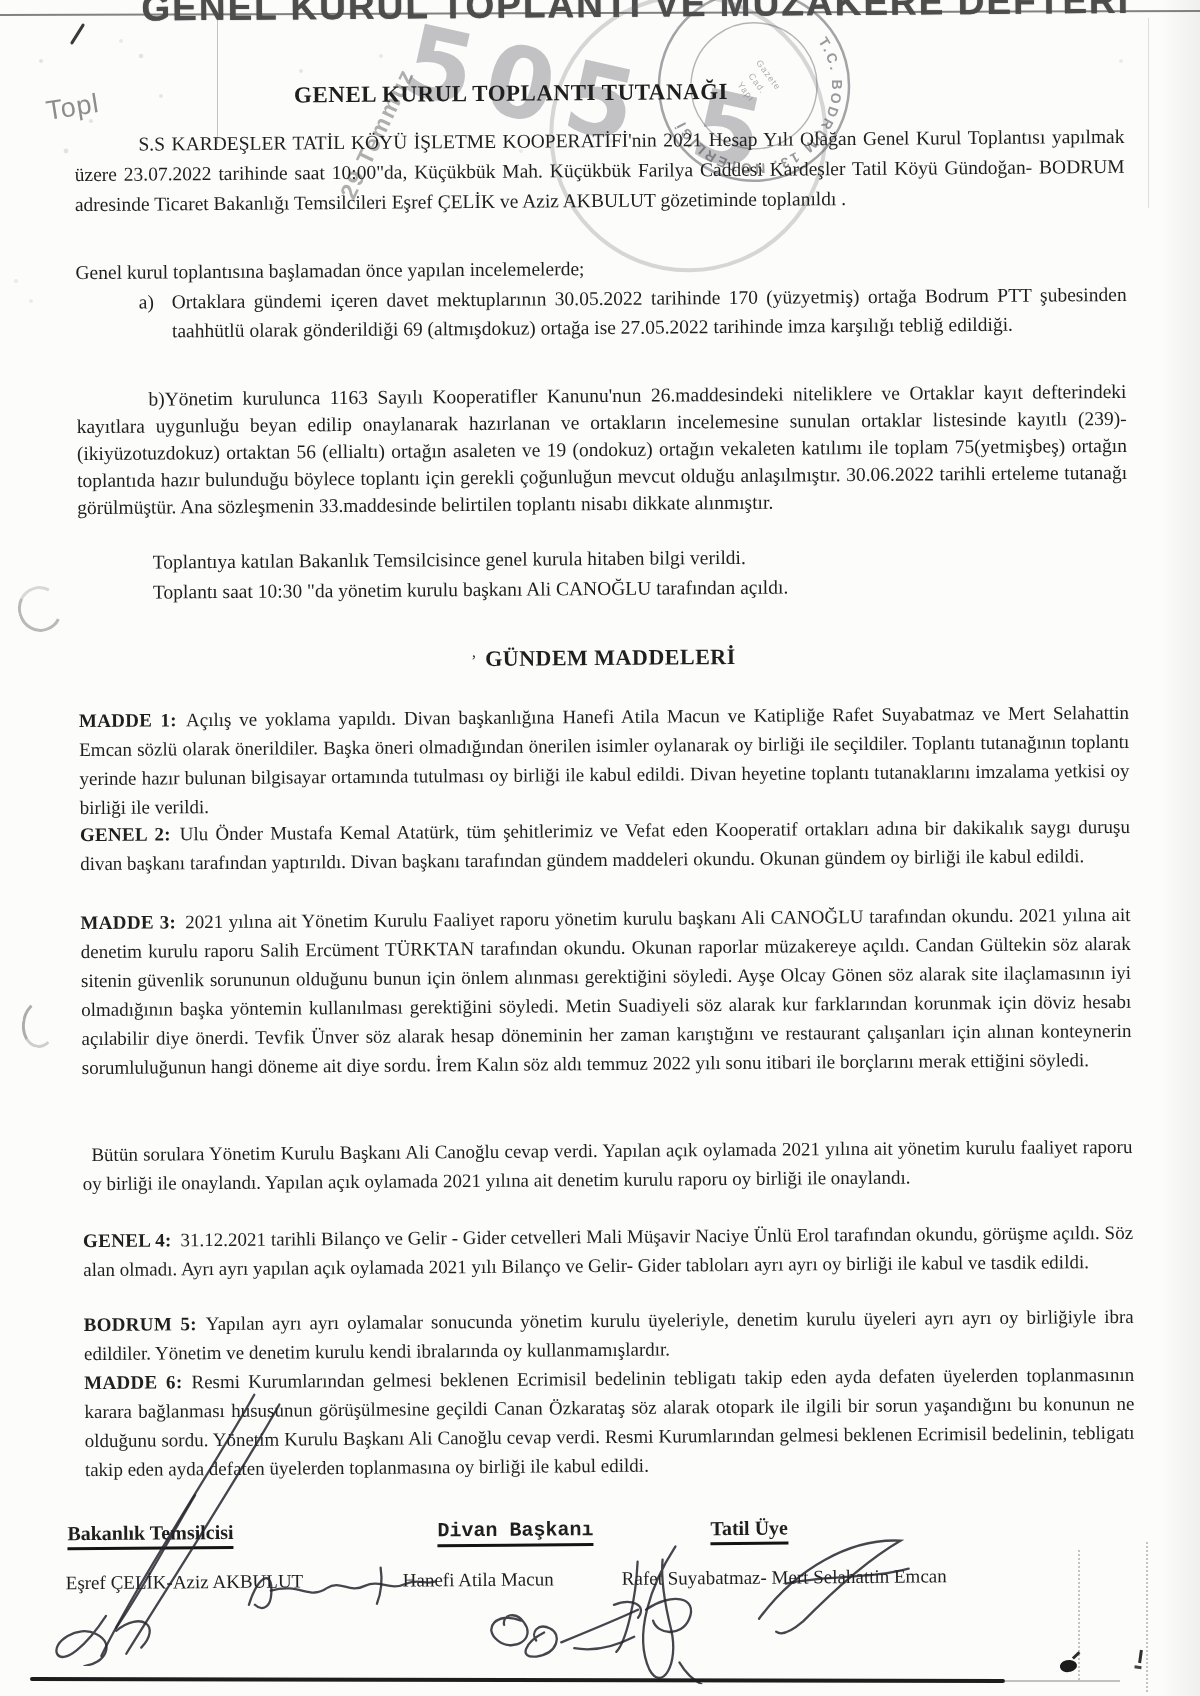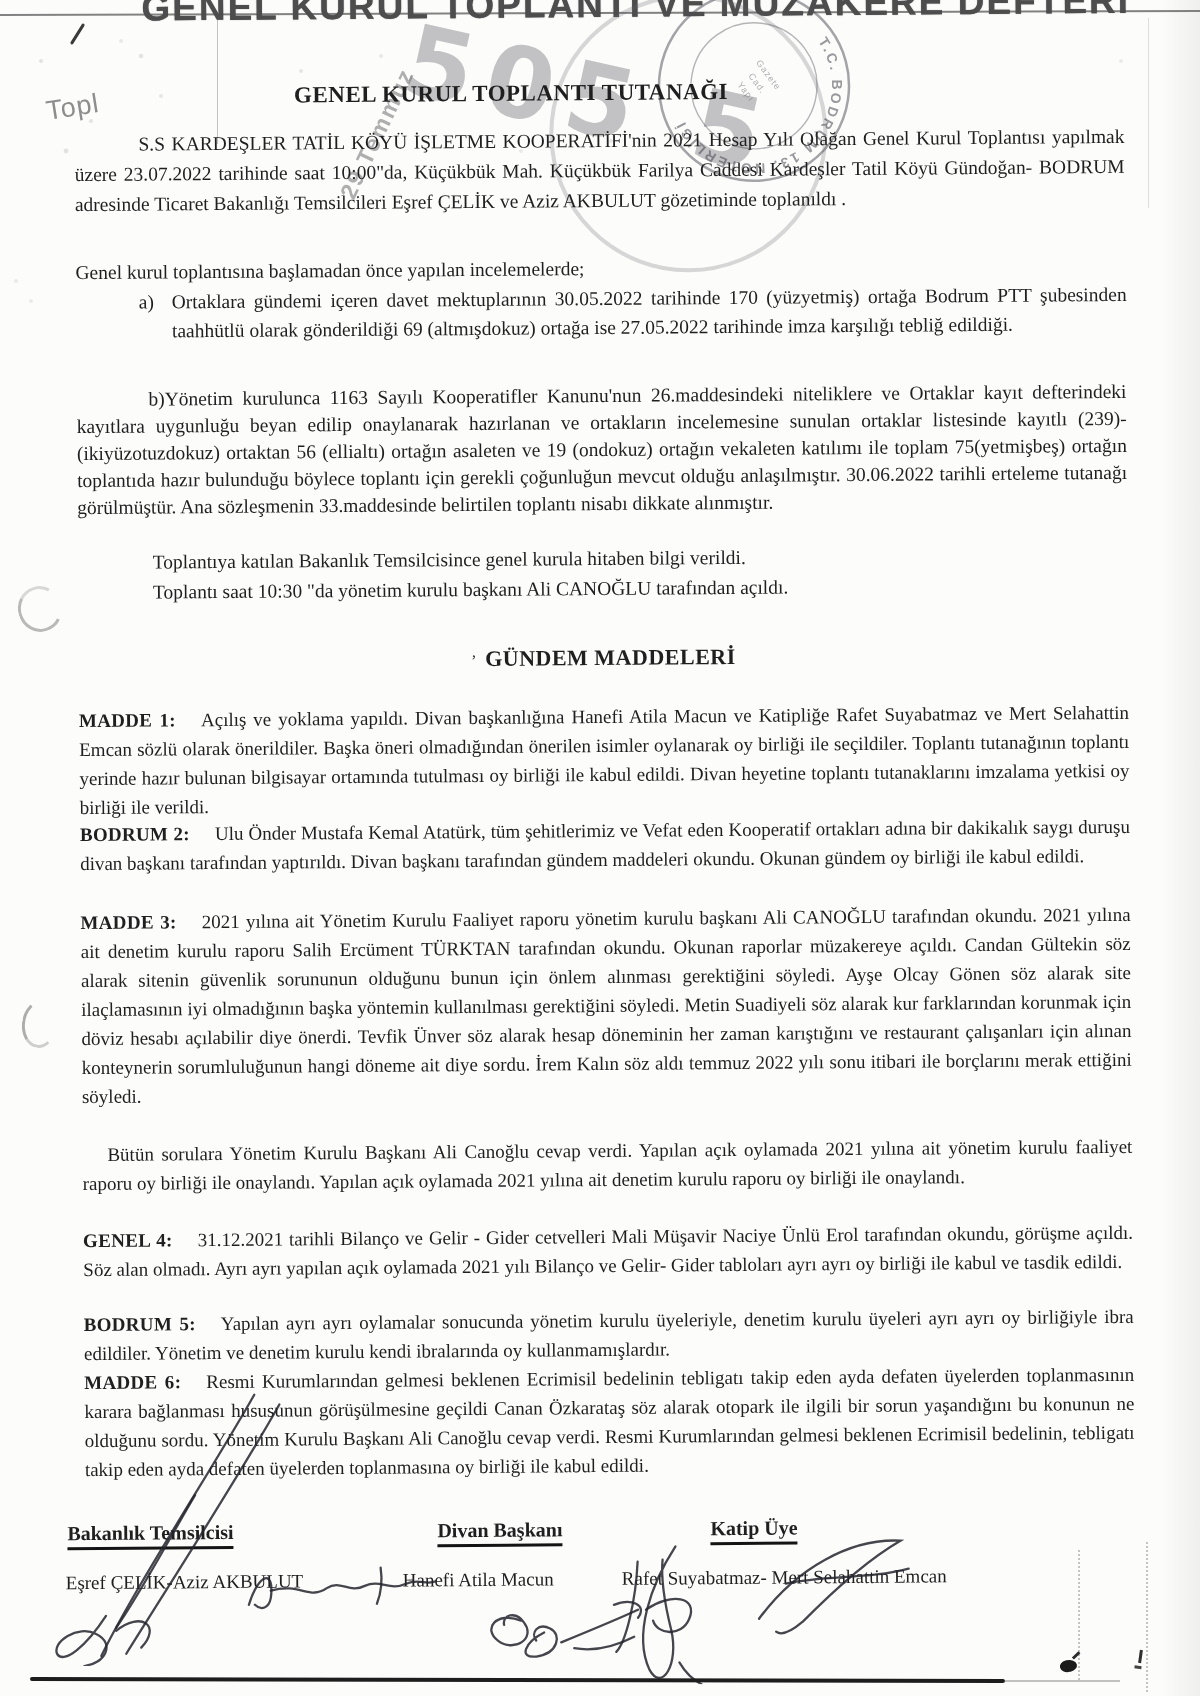--- a/index.html
+++ b/index.html
@@ -58,27 +58,27 @@
   .item-a .lbl{width:33px;flex:none;}
   .item-a .txt{width:955px;text-align:justify;}
   .item-b{top:382px;line-height:27px;text-indent:72px;}
   .single{white-space:nowrap;text-align:left;}
   .rep{top:544px;left:155px;}
   .open{top:574px;left:155px;}
   .agenda-head{position:absolute;left:80px;top:645px;width:1050px;text-align:center;
       font-size:22px;font-weight:bold;letter-spacing:0.5px;}
   .head-tick{font-weight:normal;font-size:16px;margin-right:8px;color:#333;}
   .madde{position:absolute;left:80px;width:1050px;font-size:19px;line-height:29px;text-align:justify;margin:0;}
-  .madde b{margin-right:25px;letter-spacing:0.3px;}
+  .madde b{margin-right:9px;letter-spacing:0.3px;}
   .m1{top:702px;} .m2{top:816px;} .m3{top:904px;} .m3b{top:1136px;}
   .m4{top:1222px;} .m5{top:1306px;} .m6{top:1364px;}
   
   .sig-title{position:absolute;top:1518px;font-size:20px;font-weight:bold;
       border-bottom:3px solid #141414;padding-bottom:2px;white-space:nowrap;}
-  .st1{left:62px;} .st2{left:432px;} .st3{left:705px;}
+  .st1{left:62px;} .st2{left:432px;font-family:Liberation Mono, monospace;} .st3{left:705px;}
   .sig-names{position:absolute;top:1568px;font-size:19px;white-space:nowrap;}
   .sn1{left:60px;} .sn2{left:397px;} .sn3{left:616px;}
   .sigsvg{position:absolute;}
   .sigsvg path{fill:none;stroke:#24242e;stroke-width:2.3;stroke-linecap:round;opacity:.85;}
 </style>
 </head>
 <body>
 
 <div class="page">
   <div class="edge-shadow"></div>
@@ -120,30 +120,30 @@
       <span class="lbl">a)</span>
       <span class="txt">Ortaklara gündemi içeren davet mektuplarının 30.05.2022  tarihinde 170 (yüzyetmiş) ortağa Bodrum PTT şubesinden taahhütlü olarak gönderildiği 69 (altmışdokuz) ortağa ise 27.05.2022 tarihinde imza karşılığı tebliğ edildiği.</span>
     </div>
     <div class="para item-b">b)Yönetim kurulunca 1163 Sayılı Kooperatifler Kanunu'nun 26.maddesindeki niteliklere ve Ortaklar kayıt defterindeki kayıtlara uygunluğu beyan edilip onaylanarak hazırlanan ve ortakların incelemesine sunulan ortaklar listesinde kayıtlı (239)-(ikiyüzotuzdokuz) ortaktan 56 (ellialtı) ortağın asaleten ve 19 (ondokuz) ortağın vekaleten katılımı ile toplam 75(yetmişbeş) ortağın toplantıda hazır bulunduğu böylece toplantı için gerekli çoğunluğun mevcut olduğu anlaşılmıştır. 30.06.2022 tarihli erteleme tutanağı görülmüştür. Ana sözleşmenin 33.maddesinde belirtilen toplantı nisabı dikkate alınmıştır.</div>
     <div class="para single rep">Toplantıya katılan Bakanlık Temsilcisince genel kurula hitaben bilgi verildi.</div>
     <div class="para single open">Toplantı saat 10:30 "da yönetim kurulu başkanı Ali CANOĞLU tarafından açıldı.</div>
 
     <div class="agenda-head"><span class="head-tick">’</span><span>GÜNDEM MADDELERİ</span></div>
 
     <p class="madde m1"><b>MADDE 1:</b><span>Açılış ve yoklama yapıldı. Divan başkanlığına Hanefi Atila Macun ve Katipliğe Rafet Suyabatmaz ve Mert Selahattin Emcan sözlü olarak önerildiler. Başka öneri olmadığından önerilen isimler oylanarak oy birliği ile seçildiler. Toplantı tutanağının toplantı yerinde hazır bulunan bilgisayar ortamında tutulması oy birliği ile kabul edildi. Divan heyetine toplantı tutanaklarını imzalama yetkisi oy birliği ile verildi.</span></p>
-    <p class="madde m2"><b>BODRUM 2:</b><span>Ulu Önder Mustafa Kemal Atatürk, tüm şehitlerimiz ve Vefat eden Kooperatif ortakları adına bir dakikalık saygı duruşu divan başkanı tarafından yaptırıldı. Divan başkanı tarafından gündem maddeleri okundu. Okunan gündem oy birliği ile kabul edildi.</span></p>
+    <p class="madde m2"><b>GENEL 2:</b><span>Ulu Önder Mustafa Kemal Atatürk, tüm şehitlerimiz ve Vefat eden Kooperatif ortakları adına bir dakikalık saygı duruşu divan başkanı tarafından yaptırıldı. Divan başkanı tarafından gündem maddeleri okundu. Okunan gündem oy birliği ile kabul edildi.</span></p>
     <p class="madde m3"><b>MADDE 3:</b><span>2021 yılına ait Yönetim Kurulu Faaliyet raporu yönetim kurulu başkanı Ali CANOĞLU tarafından okundu. 2021 yılına ait denetim kurulu raporu Salih Ercüment TÜRKTAN tarafından okundu. Okunan raporlar müzakereye açıldı. Candan Gültekin söz alarak sitenin güvenlik sorununun olduğunu bunun için önlem alınması gerektiğini söyledi. Ayşe Olcay Gönen söz alarak site ilaçlamasının iyi olmadığının başka yöntemin kullanılması gerektiğini söyledi. Metin Suadiyeli söz alarak kur farklarından korunmak için döviz hesabı açılabilir diye önerdi. Tevfik Ünver söz alarak hesap döneminin her zaman karıştığını ve restaurant çalışanları için alınan konteynerin sorumluluğunun hangi döneme ait diye sordu. İrem Kalın söz aldı temmuz 2022 yılı sonu itibari ile borçlarını merak ettiğini söyledi.</span></p>
     <p class="madde m3b"><b></b><span>Bütün sorulara Yönetim Kurulu Başkanı Ali Canoğlu cevap verdi. Yapılan açık oylamada 2021 yılına ait yönetim kurulu faaliyet raporu oy birliği ile onaylandı.   Yapılan açık oylamada 2021 yılına ait denetim kurulu raporu oy birliği ile onaylandı.</span></p>
     <p class="madde m4"><b>GENEL 4:</b><span>31.12.2021 tarihli Bilanço ve Gelir - Gider cetvelleri Mali Müşavir Naciye Ünlü Erol tarafından okundu, görüşme açıldı. Söz alan olmadı. Ayrı ayrı yapılan açık oylamada 2021 yılı Bilanço ve Gelir- Gider tabloları ayrı ayrı oy birliği ile kabul ve tasdik edildi.</span></p>
     <p class="madde m5"><b>BODRUM 5:</b><span>Yapılan ayrı ayrı oylamalar sonucunda yönetim kurulu üyeleriyle, denetim kurulu üyeleri ayrı ayrı oy birliğiyle ibra edildiler. Yönetim ve denetim kurulu kendi ibralarında oy kullanmamışlardır.</span></p>
     <p class="madde m6"><b>MADDE 6:</b><span>Resmi Kurumlarından gelmesi beklenen Ecrimisil bedelinin tebligatı takip eden ayda defaten üyelerden toplanmasının karara bağlanması hususunun görüşülmesine geçildi Canan Özkarataş söz alarak otopark ile ilgili bir sorun yaşandığını bu konunun ne olduğunu sordu. Yönetim Kurulu Başkanı Ali Canoğlu cevap verdi. Resmi Kurumlarından gelmesi beklenen Ecrimisil bedelinin, tebligatı takip eden ayda defaten üyelerden toplanmasına oy birliği ile kabul edildi.</span></p>
 
     <div class="sig-title st1">Bakanlık Temsilcisi</div>
     <div class="sig-title st2">Divan Başkanı</div>
-    <div class="sig-title st3">Katip Üye</div>
+    <div class="sig-title st3">Tatil Üye</div>
     <div class="sig-names sn1">Eşref ÇELİK-Aziz AKBULUT</div>
     <div class="sig-names sn2">Hanefi Atila Macun</div>
     <div class="sig-names sn3">Rafet Suyabatmaz- Mert Selahattin Emcan</div>
 
     <svg class="sigsvg" style="left:40px;top:1372px;" width="260" height="290" viewBox="0 0 260 290">
       <path d="M210,20 C170,90 90,210 55,280"></path>
       <path d="M235,30 C195,100 120,215 80,278"></path>
       <path d="M150,120 C120,170 92,222 70,252"></path>
       <path d="M60,240 C40,270 18,288 11,278 C5,266 32,248 50,258 C70,268 58,288 38,290"></path>
       <path d="M70,255 C95,235 116,250 95,272"></path>

